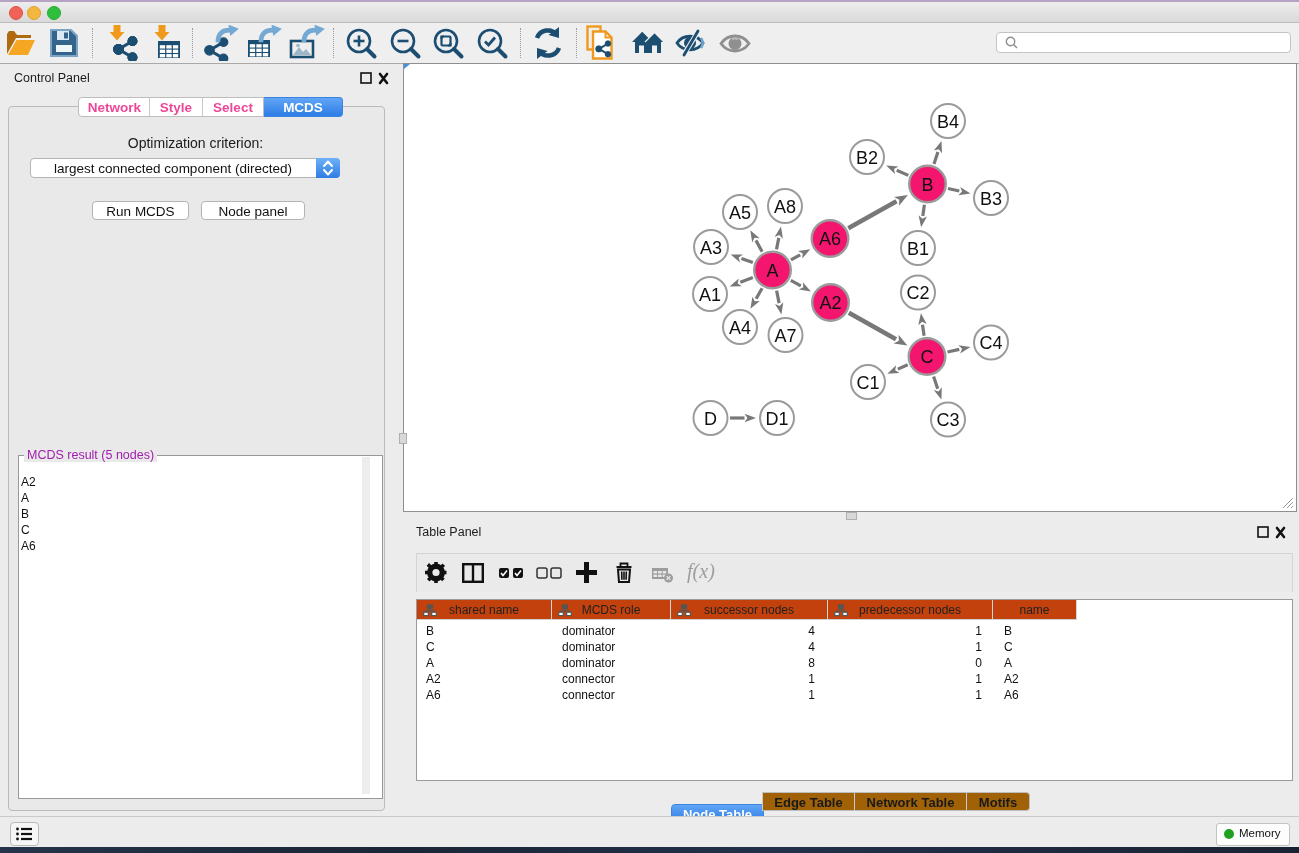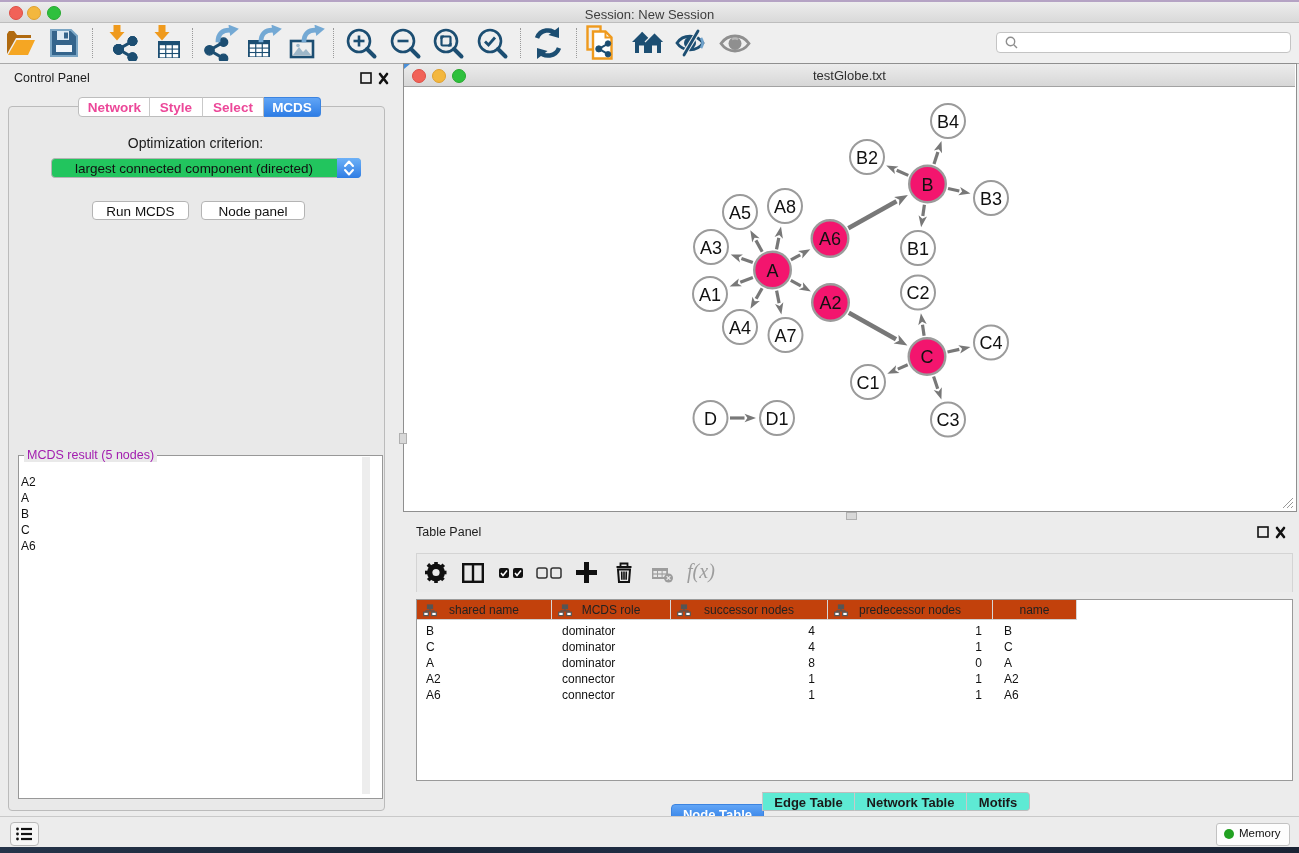--- a/index.html
+++ b/index.html
@@ -15,21 +15,21 @@
   .tsep{top:5px;height:30px;width:0px;border-left:1px dotted #9a9a9a;}
   #searchbox{left:996px;top:9px;width:293px;height:19px;background:#fff;
      border:1px solid #c4c4c4;border-radius:4px;}
   
   #cp-title{left:14px;top:71px;font-size:12.5px;color:#1c1c1c;}
   #cp-body{left:8px;top:106px;width:375px;height:703px;background:#e9e9e9;
      border:1px solid #bbb;border-radius:4px;}
   .tab{position:absolute;top:97px;height:20px;line-height:20px;text-align:center;
      font-size:13.5px;font-weight:bold;color:#ec4899;background:#fff;border:1px solid #bdbdbd;box-sizing:border-box;}
   #optlabel{left:8px;top:135px;width:375px;text-align:center;font-size:14px;color:#1a1a1a;}
-  #dropdown{left:51px;top:158px;width:310px;height:20px;background:#22c55e;
+  #dropdown{left:30px;top:158px;width:310px;height:20px;background:#ffffff;
      border:1px solid #b4b4b4;border-radius:4px;box-sizing:border-box;}
   #dropdown span{position:absolute;left:0;right:24px;top:2px;text-align:center;font-size:13.5px;color:#111;}
   #ddbtn{right:-1px;top:-1px;width:24px;height:20px;border-radius:0 4px 4px 0;
      background:linear-gradient(#6db1f7,#2f7de4);position:absolute;}.btn{position:absolute;top:201px;height:19px;line-height:19px;background:#fff;text-align:center;
      border:1px solid #b4b4b4;border-radius:4px;font-size:13.5px;color:#111;box-sizing:border-box;}
   #mcdsbox{left:18px;top:455px;width:363px;height:342px;border:1px solid #989898;background:#fff;}
   #mcdslegend{left:24px;top:448px;background:#e9e9e9;padding:0 3px;font-size:12.5px;color:#a21caf;}
   #mcdslist{left:21px;top:474px;font-size:12px;color:#111;line-height:16px;}
   #mcdsscroll{left:362px;top:457px;width:8px;height:337px;background:#ededed;}
   
@@ -40,34 +40,33 @@
   #nettext{width:100%;text-align:center;top:4px;font-size:13px;color:#2e2e2e;position:absolute;}
   
   #tp-title{left:416px;top:525px;font-size:12.5px;color:#1c1c1c;}
   #tp-tbbox{left:416px;top:553px;width:877px;height:39px;background:#eaeaea;
      border:1px solid #d4d4d4;border-bottom:none;box-sizing:border-box;}
   #ttable{left:416px;top:599px;width:877px;height:182px;background:#fff;border:1px solid #9a9a9a;box-sizing:border-box;}
   .th{position:absolute;top:0;height:20px;background:#c2410c;border-right:1px solid #d6d6d6;
       border-bottom:1px solid #cfcfcf;box-sizing:border-box;font-size:12px;color:#222;text-align:center;line-height:20px;}
   .td{position:absolute;font-size:12px;color:#111;height:16px;line-height:16px;}
   .bt{position:absolute;top:792px;height:19px;line-height:19px;font-size:13px;font-weight:bold;text-align:center;
-      background:#5eead4;border:1px solid #bdbdbd;box-sizing:border-box;color:#1a1a1a;}
+      background:#a16207;border:1px solid #bdbdbd;box-sizing:border-box;color:#1a1a1a;}
   
   #statusbar{left:0;top:816px;width:1299px;height:30px;background:#ececec;border-top:1px solid #c9c9c9;}
   #bottomstrip{left:0;top:847px;width:1299px;height:6px;background:linear-gradient(90deg,#25344a,#1a2637 30%,#22304a 60%,#1a2334);}
   #listbtn{left:10px;top:822px;width:27px;height:22px;background:#f6f6f6;border:1px solid #b9b9b9;border-radius:4px;}
   #membtn{left:1216px;top:823px;width:72px;height:21px;background:#fdfdfd;border:1px solid #c2c2c2;border-radius:3px;font-size:11.5px;color:#111;}
 </style></head>
 <body>
 <div class="abs" id="topline"></div>
 <div class="abs" id="titlebar">
   <div class="tl" style="left:9px;background:#f16258;border:0.5px solid #dd4f46;"></div>
   <div class="tl" style="left:27px;background:#f3b73e;border:0.5px solid #dfa02f;"></div>
   <div class="tl" style="left:47px;background:#2ec03d;border:0.5px solid #27a930;"></div>
-  <div class="abs" id="titletext">Session: New Session</div>
 </div>
 <div class="abs" id="toolbar">
   <svg class="abs" style="left:2px;top:3px;" width="36" height="34" viewBox="0 0 34 34">
 <path d="M4 8 L4 28 L13 12 L28 12 L28 9 L14 9 L11 5 L6 5 Z" fill="#b06a10"></path>
 <path d="M13.5 14 L32 14 L25 29 L5 29 Z" fill="#f5a623"></path>
     </svg>
   <svg class="abs" style="left:47px;top:3px;" width="34" height="34" viewBox="0 0 34 34">
 <path d="M4 4 L24 4 L30 10 L30 30 L4 30 Z" fill="#34648c" stroke="#7aa5c4" stroke-width="2"></path>
 <rect x="10" y="5" width="12" height="9" fill="#ddeaf4"></rect>
 <rect x="17" y="6.5" width="4" height="6" fill="#34648c"></rect>
@@ -348,21 +347,21 @@
 
 <div class="abs" id="cp-title">Control Panel</div>
 <svg class="abs" style="left:360px;top:72px;" width="30" height="13" viewBox="0 0 30 13">
   <rect x="1" y="1" width="10" height="10" fill="none" stroke="#111" stroke-width="1.6"></rect>
   <path d="M20 2 L27 11 M27 2 L20 11" stroke="#111" stroke-width="2.6" stroke-linecap="round"></path>
 </svg>
 <div class="abs" id="cp-body"></div>
 <div class="tab" style="left:78px;width:73px;border-radius:4px 0 0 4px;">Network</div>
 <div class="tab" style="left:150px;width:54px;border-left:1px solid #c9c9c9;margin-left:-1px;">Style</div>
 <div class="tab" style="left:203px;width:62px;border-left:1px solid #c9c9c9;margin-left:-1px;">Select</div>
-<div class="tab" style="left:264px;width:57px;border-left:none;border-radius:0 4px 4px 0;background:linear-gradient(#61a5f6,#2e7de5);color:#fff;border-color:#3c84e0;">MCDS</div>
+<div class="tab" style="left:264px;width:79px;border-left:none;border-radius:0 4px 4px 0;background:linear-gradient(#61a5f6,#2e7de5);color:#fff;border-color:#3c84e0;">MCDS</div>
 <div class="abs" id="optlabel">Optimization criterion:</div>
 <div class="abs" id="dropdown">
     <span>largest connected component (directed)</span>
   <div id="ddbtn">
     <svg width="24" height="20" viewBox="0 0 24 20" style="position:absolute;left:0;top:0;">
       <path d="M8 8 L12 3.5 L16 8" fill="none" stroke="#fff" stroke-width="2" stroke-linecap="round" stroke-linejoin="round"></path>
       <path d="M8 12 L12 16.5 L16 12" fill="none" stroke="#fff" stroke-width="2" stroke-linecap="round" stroke-linejoin="round"></path>
     </svg>
   </div>
 </div>
@@ -370,26 +369,20 @@
 <div class="btn" style="left:201px;width:104px;">Node panel</div>
 <div class="abs" id="mcdsbox"></div>
 <div class="abs" id="mcdsscroll"></div>
 <div class="abs" id="mcdslegend">MCDS result (5 nodes)</div>
 <div class="abs" id="mcdslist">A2<br>A<br>B<br>C<br>A6</div>
 
 <div class="abs" id="netwin">
   <svg style="position:absolute;left:0;top:0;z-index:9;" width="6" height="5" viewBox="0 0 6 5">
       <path d="M0 0 L6 0 L0 5 Z" fill="#4a90d9"></path>
     </svg>
-  <div id="nettitle">
-    <div class="tl" style="left:8px;top:5px;background:#f16258;border:0.5px solid #dd4f46;"></div>
-    <div class="tl" style="left:28px;top:5px;background:#f3b73e;border:0.5px solid #dfa02f;"></div>
-    <div class="tl" style="left:48px;top:5px;background:#2ec03d;border:0.5px solid #27a930;"></div>
-    <div id="nettext">testGlobe.txt</div>
-  </div>
   <svg style="position:absolute;left:0;top:23px;" width="891" height="422" viewBox="0 0 891 422" font-family="Liberation Sans, sans-serif">
     <line x1="358.2" y1="164.7" x2="351.9" y2="153.4" stroke="#787878" stroke-width="3.2"></line>
 <path d="M346.3 143.3 L355.6 151.3 L350.5 150.8 L348.2 155.4 Z" fill="#787878"></path>
 <line x1="372.5" y1="162.4" x2="374.8" y2="150.9" stroke="#787878" stroke-width="3.2"></line>
 <path d="M377.0 139.6 L378.9 151.7 L375.3 148.1 L370.6 150.1 Z" fill="#787878"></path>
 <line x1="348.8" y1="175.6" x2="337.4" y2="171.4" stroke="#787878" stroke-width="3.2"></line>
 <path d="M326.7 167.4 L338.9 167.4 L334.7 170.4 L336.0 175.4 Z" fill="#787878"></path>
 <line x1="348.9" y1="190.5" x2="336.3" y2="195.3" stroke="#787878" stroke-width="3.2"></line>
 <path d="M325.6 199.5 L334.8 191.4 L333.7 196.4 L337.9 199.3 Z" fill="#787878"></path>
 <line x1="358.1" y1="201.2" x2="352.1" y2="211.8" stroke="#787878" stroke-width="3.2"></line>

